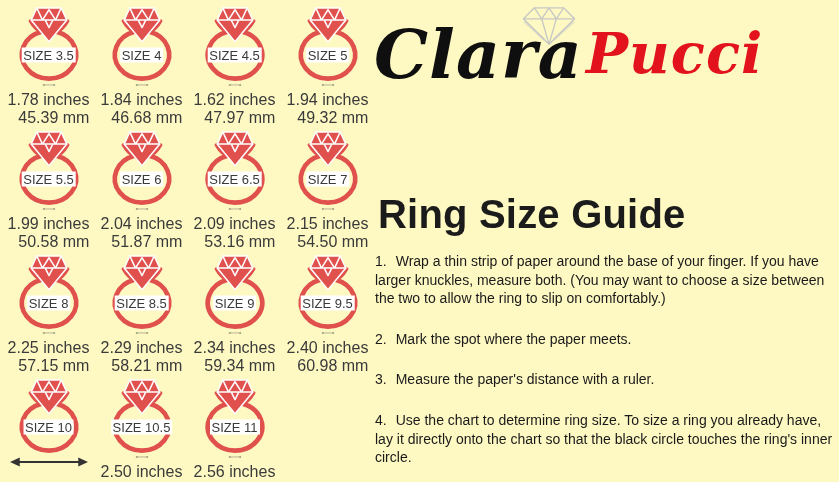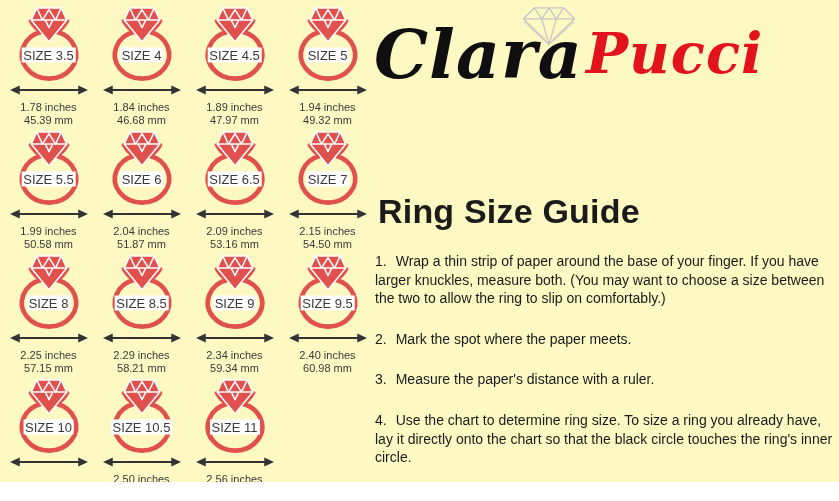--- a/index.html
+++ b/index.html
@@ -21,42 +21,42 @@
   .ring-diamond { fill:var(--ring-red); stroke:#ffffff; stroke-width:1.6; }
   .ring-facet { fill:none; stroke:#ffffff; stroke-width:1.6; stroke-linejoin:round; }
   .size-label {
     position:absolute; left:50%; top:51px; transform:translate(-50%,-50%);
     background:#ffffff; padding:0 2px; white-space:nowrap;
     font-size:13px; color:var(--measure-text);
   }
   .arrow-svg { display:block; width:78px; height:12px; margin-top:1px; }
   .arrow-line { stroke:var(--arrow-dark); stroke-width:2.2; }
   .arrow-head { fill:var(--arrow-dark); }
-  .meas { margin-top:5px; text-align:center; font-size:11px; line-height:1.16; color:var(--measure-text); }
+  .meas { margin-top:5px; text-align:right; font-size:16px; line-height:1.16; color:var(--measure-text); }
 
   
   .right { position:absolute; left:372px; top:0; width:467px; height:501px; }
   .logo { position:absolute; left:2px; top:2px; width:463px; height:104px; }
   .logo-clara {
     position:absolute; left:0; top:12px;
     font-family:"DejaVu Serif", serif; font-style:italic; font-weight:bold;
     font-size:68px; letter-spacing:1px; color:var(--logo-black);
   }
   .logo-pucci {
     position:absolute; left:212px; top:18px;
     font-family:"DejaVu Serif", serif; font-style:italic; font-weight:bold;
     font-size:56px; letter-spacing:1px; color:var(--logo-red);
   }
   .logo-diamond { position:absolute; left:146px; top:4px; width:58px; height:42px; }
   .logo-diamond path, .logo-diamond polygon { fill:none; stroke:var(--diamond-gray); stroke-width:1.4; stroke-linejoin:round; }
   .logo-diamond .reflection { stroke-width:3; opacity:0.45; }
 
   .guide-title {
     position:absolute; left:6px; top:192px; margin:0;
-    font-size:34px; font-weight:bold; color:#1b1b1b; letter-spacing:0.2px;
+    font-size:40px; font-weight:bold; color:#1b1b1b; letter-spacing:0.2px;
   }
   .steps {
     position:absolute; left:3px; top:252px; width:461px;
     margin:0; padding:0; list-style:none;
     font-size:14px; line-height:1.33; color:var(--body-text);
   }
   .steps li { margin:0 0 22px 0; }
   .step-num { margin-right:9px; }
 </style>
 </head>
@@ -128,21 +128,21 @@
           <path class="ring-facet" d="M29,17 L67,17 M35,4 L41,17 M61,4 L55,17 M41,17 L48,6 L55,17 M44,17 L48,25 L52,17"></path>
         </svg>
         <div class="size-label">SIZE 4.5</div>
       </div>
       <svg class="arrow-svg" viewBox="0 0 80 12" aria-hidden="true">
         <line class="arrow-line" x1="8" y1="6" x2="72" y2="6"></line>
         <polygon class="arrow-head" points="0,6 10,1.5 10,10.5"></polygon>
         <polygon class="arrow-head" points="80,6 70,1.5 70,10.5"></polygon>
       </svg>
       <div class="meas">
-        <div>1.89 inches</div>
+        <div>1.62 inches</div>
         <div>47.97 mm</div>
       </div>
     </div>
 
     <div class="cell">
       <div class="ring-wrap">
         <svg class="ring-svg" viewBox="0 0 96 84" aria-hidden="true">
 
           <path class="ring-band" d="M56,29.5 A29,25.5 0 1 1 40,29.5"></path>
 

